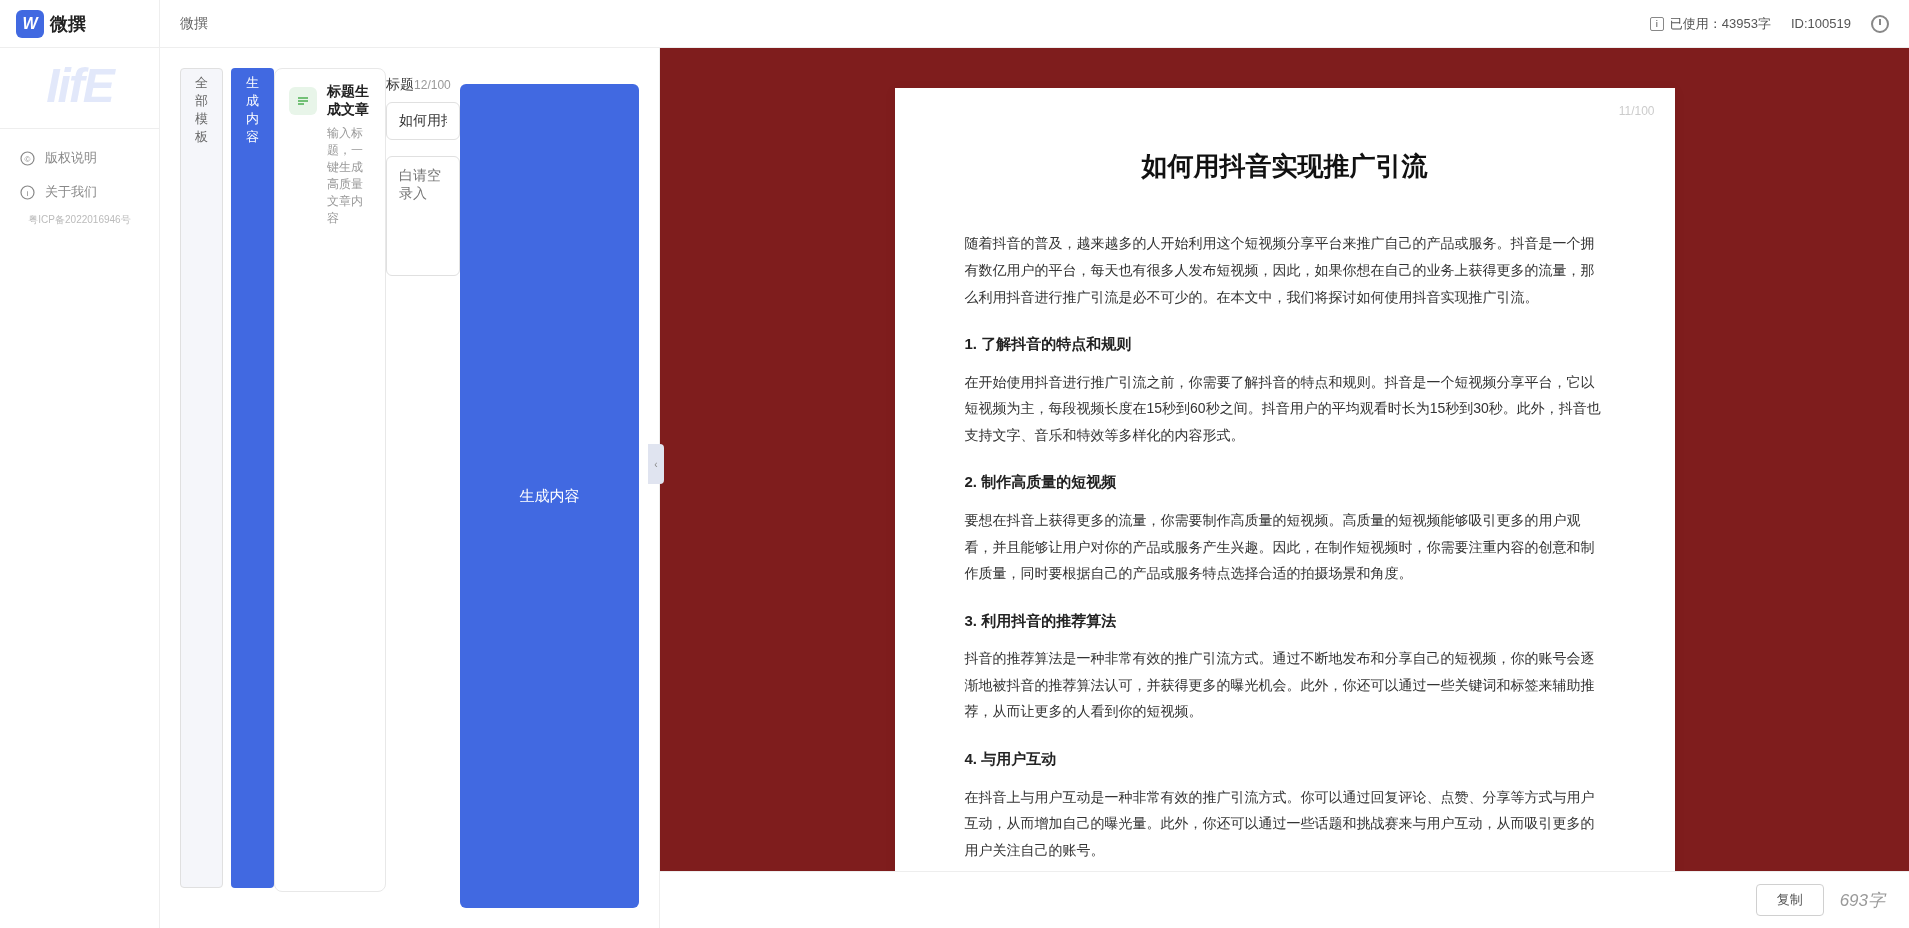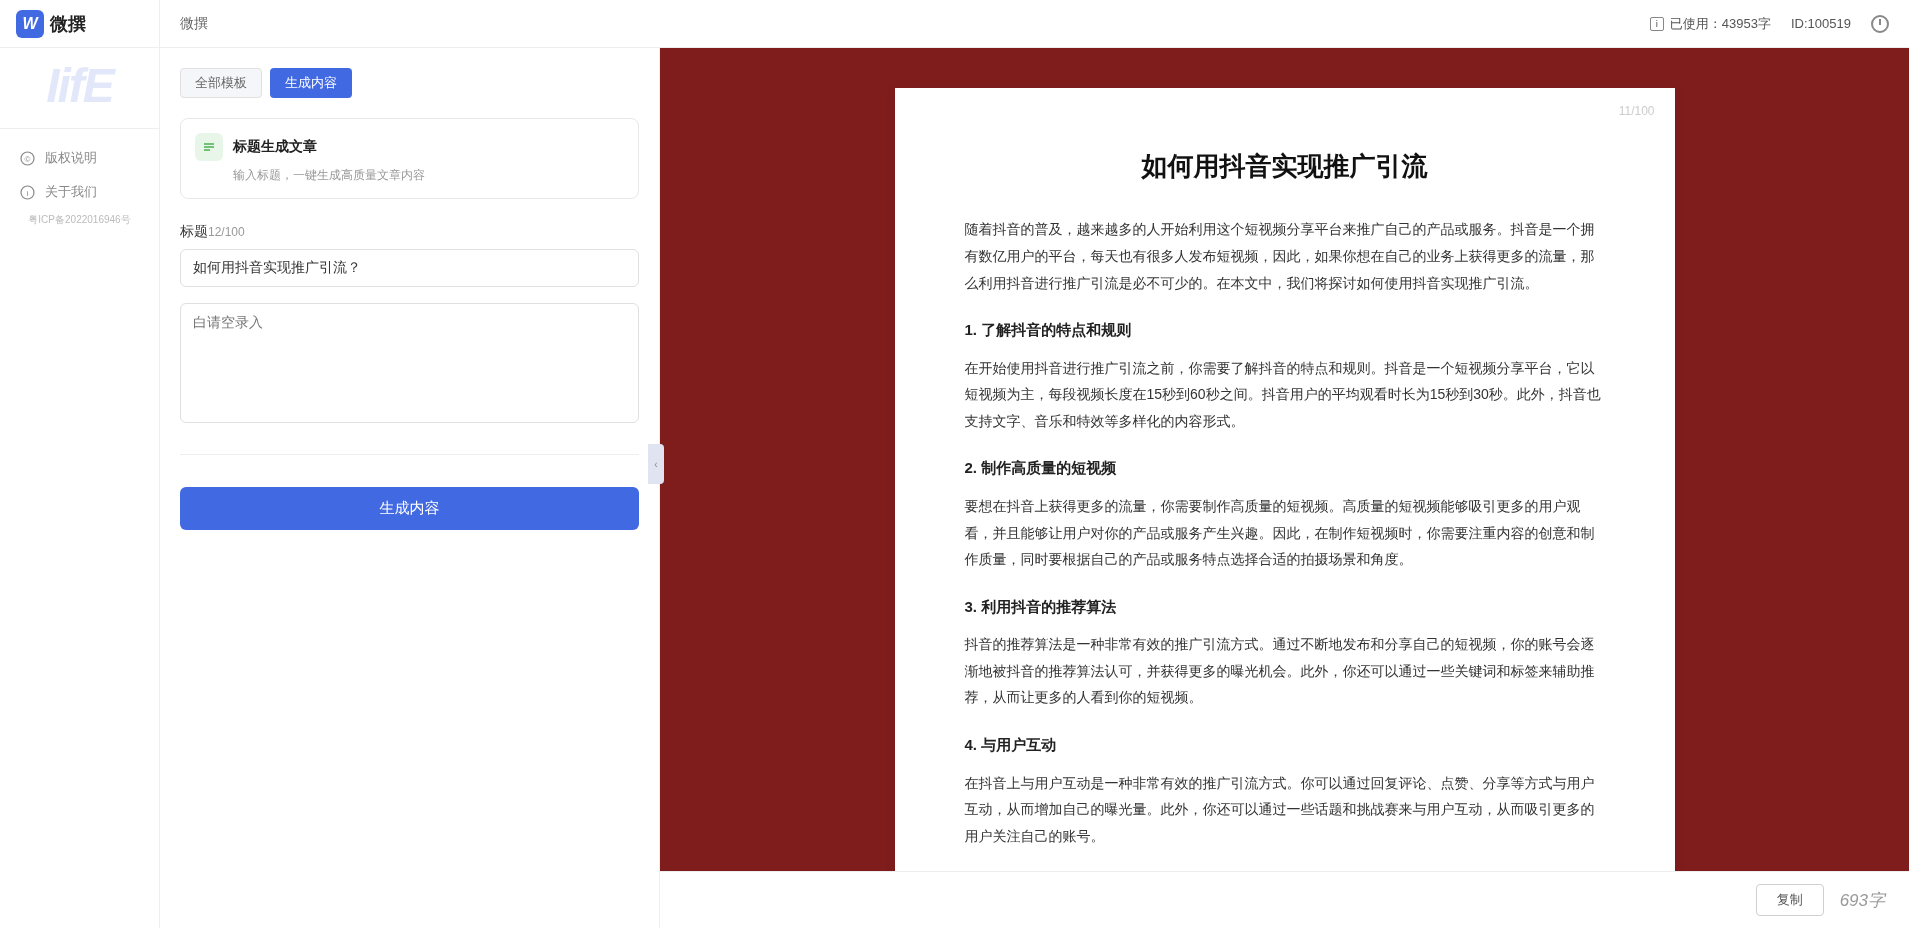--- a/index.html
+++ b/index.html
@@ -173,21 +173,21 @@
       overflow: hidden;
     }
 
     
     .left-panel {
       width: 500px;
       min-width: 500px;
       background: #fff;
       border-right: 1px solid #eee;
       display: flex;
-      flex-direction: column;
+      flex-direction: row;
       padding: 20px;
       overflow-y: auto;
     }
 
     .filter-tabs {
       display: flex;
       gap: 8px;
       margin-bottom: 20px;
     }
     .filter-tab {
@@ -358,21 +358,21 @@
       top: 16px;
       right: 20px;
       font-size: 12px;
       color: #ccc;
     }
 
     .article-title {
       font-size: 26px;
       font-weight: bold;
       text-align: center;
-      margin-bottom: 32px;
+      margin-bottom: 46px;
       color: #111;
       line-height: 1.4;
     }
 
     .article-body {
       font-size: 14px;
       color: #333;
       line-height: 1.9;
     }
 

